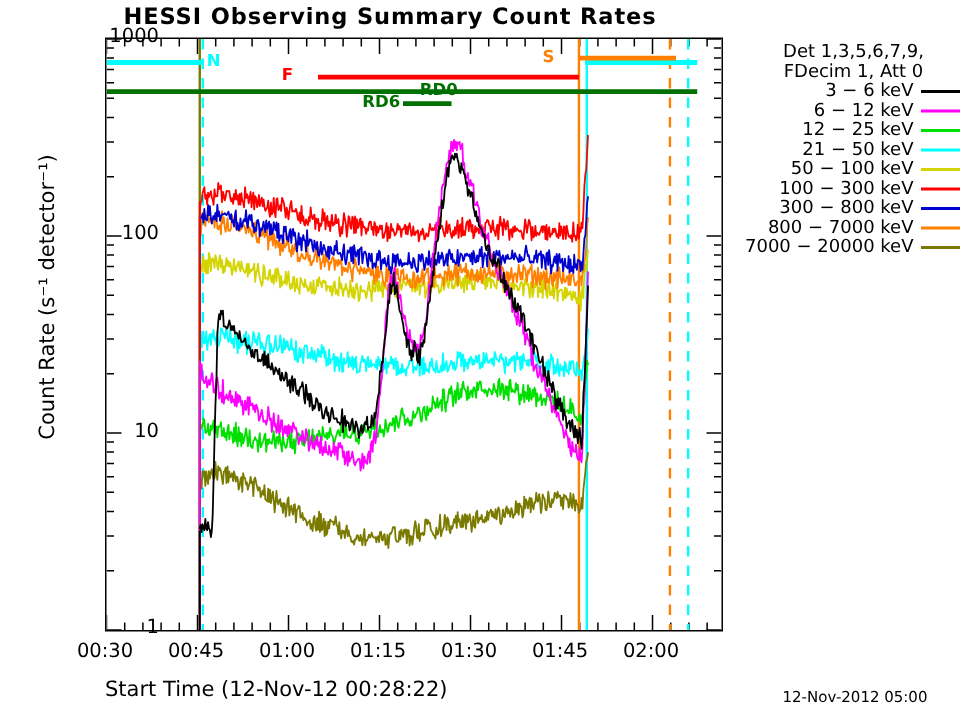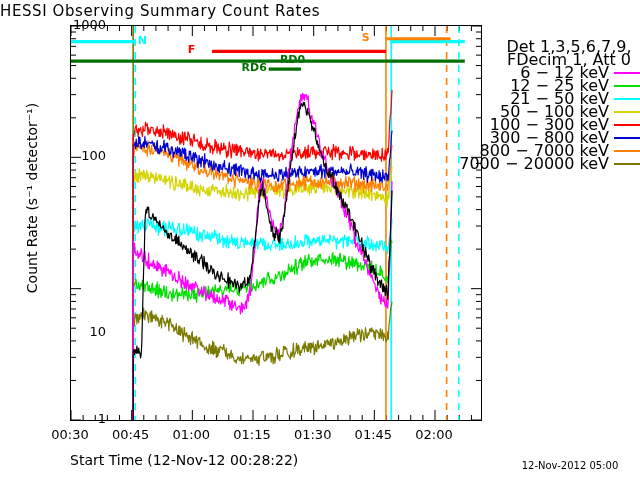--- a/index.html
+++ b/index.html
@@ -1,35 +1,35 @@
 <!DOCTYPE html>
 <html><head>
 <meta charset="utf-8">
 <style>
   html,body{margin:0;padding:0;}
   body{width:640px;height:480px;background:#ffffff;font-family:"DejaVu Sans",sans-serif;overflow:hidden;}
   #root{position:relative;width:640px;height:480px;}
 
   .txt{position:absolute;white-space:pre;color:#000;}
 
-  #title{left:0;top:2px;width:520px;text-align:left;font-size:15px;letter-spacing:.6px;}
+  #title{left:0;top:2px;width:520px;text-align:center;font-size:15px;letter-spacing:.6px;font-weight:bold;}
 
   #plotframe{position:absolute;left:70px;top:25px;width:412px;height:396px;
              border:1px solid #000;box-sizing:border-box;background:#fff;}
   #plotclip{position:absolute;left:0;top:0;width:100%;height:100%;overflow:hidden;}
   #plotsvg{position:absolute;left:0;top:0;}
 
   .ytick-lbl{position:absolute;right:0;width:66px;text-align:right;font-size:13px;padding-left:40px;}
   .xtick-lbl{position:absolute;width:60px;text-align:center;font-size:13px;}
 
   #ylabel{position:absolute;left:-168px;top:190px;width:400px;text-align:center;font-size:14px;
           transform:rotate(-90deg);transform-origin:center center;}
   #xlabel{position:absolute;left:70px;top:452px;width:412px;font-size:14px;}
 
-  #legend{position:absolute;left:498px;top:40px;width:142px;font-size:16px;color:#000;}
+  #legend{position:absolute;left:498px;top:28px;width:142px;font-size:12px;color:#000;}
   .leg-hdr{text-align:center;white-space:pre;line-height:13px;}
   .leg-row{display:flex;align-items:center;justify-content:flex-end;line-height:13px;height:13px;}
   .leg-txt{white-space:pre;text-align:right;}
   .leg-swatch{width:26px;height:0;border-top:2px solid #000;margin-left:5px;flex:0 0 26px;}
 
   #stamp{position:absolute;left:500px;top:460px;width:140px;text-align:center;font-size:10px;}
 
   .flag-lbl{position:absolute;font-size:11px;font-weight:bold;}
 </style>
 </head>
@@ -216,21 +216,21 @@
             <path d="M62.2,326.2L62.8,323.9L63.4,328.7L64.0,323.4L64.6,326.0L65.2,327.4L65.9,320.0L66.5,326.3L67.1,327.4L67.7,322.1L68.3,326.3L68.9,327.2L69.6,332.0L70.2,327.9L70.8,317.2L71.4,293.0L72.0,267.2L72.6,244.3L73.3,227.7L73.9,196.9L74.5,188.3L75.1,183.4L75.7,186.9L76.3,181.1L77.0,183.5L77.6,181.1L78.2,191.6L78.8,191.7L79.4,191.6L80.0,193.1L80.7,192.6L81.3,190.4L81.9,187.6L82.5,190.5L83.1,194.1L83.7,191.4L84.4,194.1L85.0,191.2L85.6,196.4L86.2,195.8L86.8,195.8L87.4,197.3L88.1,199.9L88.7,194.7L89.3,199.1L89.9,202.1L90.5,202.0L91.1,201.8L91.7,201.1L92.4,199.6L93.0,203.3L93.6,205.3L94.2,206.4L94.8,204.2L95.4,205.1L96.1,208.1L96.7,211.9L97.3,207.3L97.9,211.6L98.5,212.5L99.1,207.2L99.8,207.8L100.4,207.2L101.0,214.9L101.6,214.6L102.2,213.8L102.8,214.9L103.5,213.7L104.1,210.2L104.7,217.7L105.3,208.4L105.9,217.2L106.5,211.3L107.2,219.2L107.8,210.1L108.4,218.9L109.0,218.5L109.6,220.4L110.2,216.1L110.9,219.6L111.5,223.5L112.1,222.2L112.7,218.9L113.3,220.2L113.9,221.5L114.6,223.5L115.2,219.7L115.8,227.0L116.4,227.7L117.0,222.4L117.6,225.6L118.3,227.7L118.9,226.6L119.5,222.2L120.1,223.2L120.7,231.4L121.3,230.4L121.9,227.2L122.6,235.7L123.2,227.3L123.8,224.8L124.4,234.5L125.0,227.1L125.6,226.7L126.3,233.6L126.9,236.8L127.5,234.3L128.1,237.9L128.7,233.6L129.3,231.9L130.0,231.8L130.6,228.7L131.2,232.1L131.8,239.9L132.4,243.0L133.0,230.4L133.7,236.3L134.3,240.6L134.9,236.5L135.5,245.0L136.1,236.5L136.7,239.4L137.4,247.5L138.0,244.3L138.6,246.4L139.2,244.7L139.8,239.5L140.4,240.1L141.1,243.2L141.7,247.8L142.3,243.0L142.9,243.6L143.5,248.3L144.1,252.8L144.8,253.0L145.4,249.8L146.0,247.1L146.6,245.3L147.2,251.0L147.8,249.1L148.4,255.6L149.1,254.4L149.7,248.8L150.3,245.9L150.9,248.2L151.5,252.9L152.1,253.3L152.8,252.9L153.4,252.9L154.0,255.5L154.6,255.4L155.2,255.9L155.8,257.1L156.5,255.2L157.1,246.8L157.7,262.1L158.3,253.1L158.9,251.3L159.5,258.0L160.2,254.7L160.8,256.0L161.4,255.8L162.0,261.0L162.6,260.1L163.2,255.2L163.9,253.2L164.5,257.6L165.1,262.1L165.7,259.0L166.3,255.0L166.9,256.8L167.6,260.2L168.2,266.1L168.8,263.1L169.4,259.4L170.0,257.4L170.6,262.7L171.3,261.2L171.9,256.7L172.5,255.3L173.1,256.9L173.7,251.7L174.3,260.5L175.0,258.8L175.6,258.8L176.2,258.9L176.8,251.0L177.4,255.5L178.0,258.0L178.6,249.3L179.3,252.4L179.9,247.1L180.5,241.6L181.1,237.9L181.7,236.0L182.3,221.4L183.0,221.9L183.6,215.1L184.2,215.8L184.8,207.0L185.4,200.7L186.0,197.5L186.7,191.3L187.3,182.3L187.9,174.5L188.5,176.0L189.1,163.3L189.7,169.8L190.4,164.0L191.0,164.3L191.6,155.7L192.2,170.1L192.8,168.8L193.4,164.1L194.1,171.6L194.7,175.9L195.3,180.7L195.9,182.2L196.5,183.4L197.1,187.1L197.8,190.3L198.4,195.4L199.0,197.3L199.6,195.8L200.2,205.4L200.8,200.5L201.5,200.4L202.1,210.6L202.7,207.4L203.3,214.3L203.9,207.8L204.5,211.7L205.2,201.2L205.8,205.0L206.4,205.7L207.0,213.9L207.6,215.8L208.2,207.3L208.8,217.3L209.5,203.6L210.1,202.7L210.7,205.1L211.3,201.0L211.9,202.4L212.5,189.7L213.2,190.7L213.8,185.4L214.4,176.4L215.0,175.6L215.6,174.5L216.2,164.7L216.9,165.1L217.5,155.1L218.1,157.6L218.7,144.0L219.3,142.7L219.9,135.2L220.6,134.7L221.2,132.9L221.8,125.0L222.4,126.5L223.0,118.0L223.6,107.5L224.3,112.7L224.9,108.1L225.5,99.9L226.1,97.7L226.7,91.2L227.3,86.0L228.0,91.8L228.6,81.3L229.2,82.9L229.8,79.3L230.4,77.6L231.0,79.4L231.7,80.5L232.3,76.4L232.9,78.9L233.5,76.5L234.1,80.3L234.7,82.5L235.4,88.3L236.0,89.3L236.6,82.7L237.2,86.9L237.8,87.0L238.4,89.9L239.0,90.2L239.7,96.6L240.3,95.5L240.9,104.5L241.5,100.5L242.1,101.4L242.7,105.2L243.4,102.1L244.0,102.5L244.6,112.5L245.2,114.5L245.8,118.2L246.4,114.9L247.1,121.5L247.7,118.8L248.3,124.8L248.9,125.0L249.5,126.3L250.1,126.6L250.8,129.5L251.4,131.5L252.0,130.2L252.6,137.7L253.2,140.8L253.8,138.3L254.5,137.4L255.1,137.9L255.7,147.1L256.3,148.1L256.9,147.4L257.5,151.4L258.2,143.7L258.8,149.8L259.4,148.7L260.0,151.9L260.6,149.3L261.2,146.3L261.9,148.1L262.5,159.5L263.1,162.1L263.7,160.7L264.3,162.7L264.9,155.8L265.6,168.8L266.2,161.3L266.8,167.0L267.4,164.0L268.0,166.7L268.6,173.3L269.2,171.6L269.9,166.2L270.5,171.9L271.1,178.1L271.7,180.0L272.3,172.8L272.9,181.9L273.6,181.6L274.2,176.2L274.8,178.9L275.4,180.9L276.0,178.0L276.6,188.5L277.3,183.3L277.9,182.8L278.5,184.4L279.1,194.2L279.7,194.8L280.3,194.1L281.0,193.5L281.6,193.5L282.2,194.5L282.8,203.9L283.4,196.2L284.0,197.2L284.7,209.7L285.3,203.9L285.9,204.5L286.5,204.8L287.1,206.8L287.7,210.4L288.4,214.6L289.0,215.9L289.6,215.4L290.2,214.2L290.8,211.8L291.4,224.9L292.1,218.7L292.7,225.1L293.3,225.7L293.9,231.4L294.5,221.3L295.1,225.5L295.7,230.9L296.4,230.0L297.0,235.4L297.6,228.8L298.2,232.6L298.8,235.6L299.4,247.0L300.1,240.3L300.7,246.2L301.3,239.5L301.9,244.2L302.5,239.6L303.1,248.0L303.8,242.8L304.4,253.9L305.0,246.9L305.6,250.7L306.2,251.6L306.8,259.5L307.5,256.3L308.1,255.8L308.7,254.5L309.3,261.5L309.9,256.0L310.5,253.9L311.2,261.7L311.8,265.8L312.4,257.9L313.0,265.4L313.6,260.4L314.2,269.4L314.9,262.8L315.5,259.2L316.1,268.2L316.7,273.2L317.3,264.3L317.9,236.6L318.6,228.8L319.2,216.4L319.8,196.0L320.4,183.4L321.0,164.8" fill="none" stroke="#000000" stroke-width="1.2" stroke-linejoin="round" stroke-linecap="round"></path>
             <line x1="62.16533491170958" y1="327.6569695139857" x2="62.16533491170958" y2="394" stroke="#000000" stroke-width="1.2"></line>
           </g>
         </svg>
     </div>
   </div>
 
   <div id="yticks">
       <div class="txt ytick-lbl" style="left: 0px; top: 17px;">1000</div>
       <div class="txt ytick-lbl" style="left: 0px; top: 148.333px;">100</div>
-      <div class="txt ytick-lbl" style="left: 0px; top: 279.667px; margin-top: 44px;">10</div>
+      <div class="txt ytick-lbl" style="left: 0px; top: 279.667px;">10</div>
       <div class="txt ytick-lbl" style="left: 0px; top: 411px;">1</div>
     </div>
   <div id="xticks">
       <div class="txt xtick-lbl" style="left: 40px; top: 427px;">00:30</div>
       <div class="txt xtick-lbl" style="left: 100.669px; top: 427px;">00:45</div>
       <div class="txt xtick-lbl" style="left: 161.338px; top: 427px;">01:00</div>
       <div class="txt xtick-lbl" style="left: 222.007px; top: 427px;">01:15</div>
       <div class="txt xtick-lbl" style="left: 282.675px; top: 427px;">01:30</div>
       <div class="txt xtick-lbl" style="left: 343.344px; top: 427px;">01:45</div>
       <div class="txt xtick-lbl" style="left: 404.013px; top: 427px;">02:00</div>
@@ -244,20 +244,24 @@
     </div>
 
   <div class="txt" id="ylabel">Count Rate (s⁻¹ detector⁻¹)</div>
   <div class="txt" id="xlabel">Start Time (12-Nov-12 00:28:22)</div>
 
   <div id="legend">
     <div class="leg-hdr">Det 1,3,5,6,7,9,</div>
     <div class="leg-hdr">FDecim 1, Att 0</div>
     <div id="legrows">
         <div class="leg-row">
+          <span class="leg-txt">3 − 6 keV</span>
+          <span class="leg-swatch" style="border-top-color: rgb(0, 0, 0);"></span>
+        </div>
+        <div class="leg-row">
           <span class="leg-txt">6 − 12 keV</span>
           <span class="leg-swatch" style="border-top-color: rgb(255, 0, 255);"></span>
         </div>
         <div class="leg-row">
           <span class="leg-txt">12 − 25 keV</span>
           <span class="leg-swatch" style="border-top-color: rgb(0, 224, 0);"></span>
         </div>
         <div class="leg-row">
           <span class="leg-txt">21 − 50 keV</span>
           <span class="leg-swatch" style="border-top-color: rgb(0, 255, 255);"></span>

